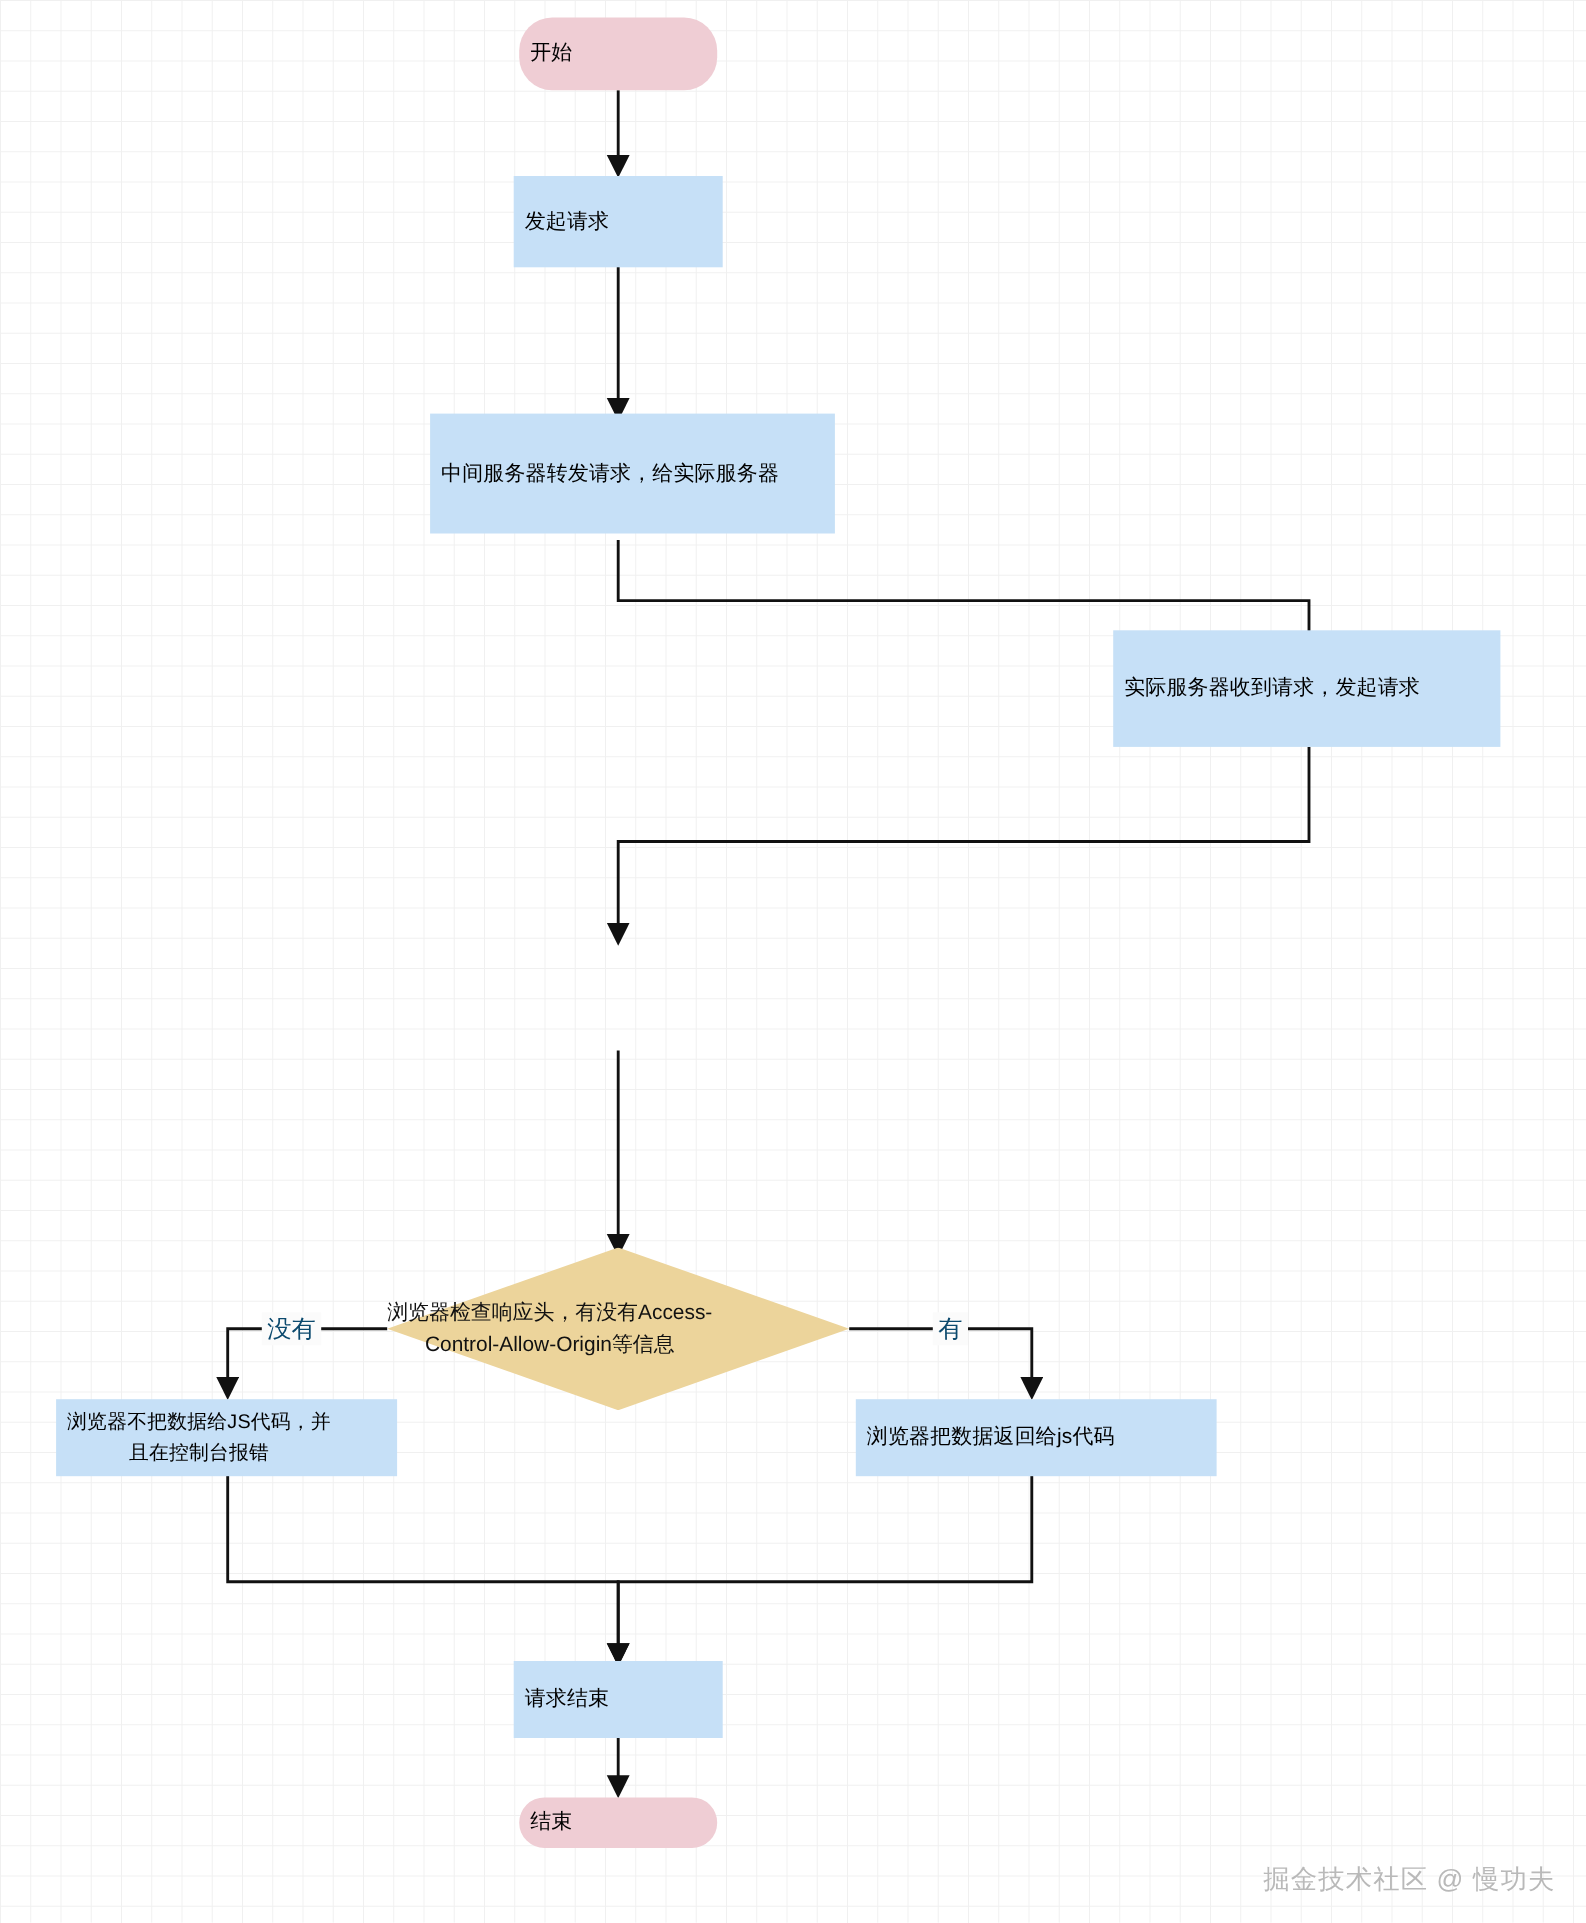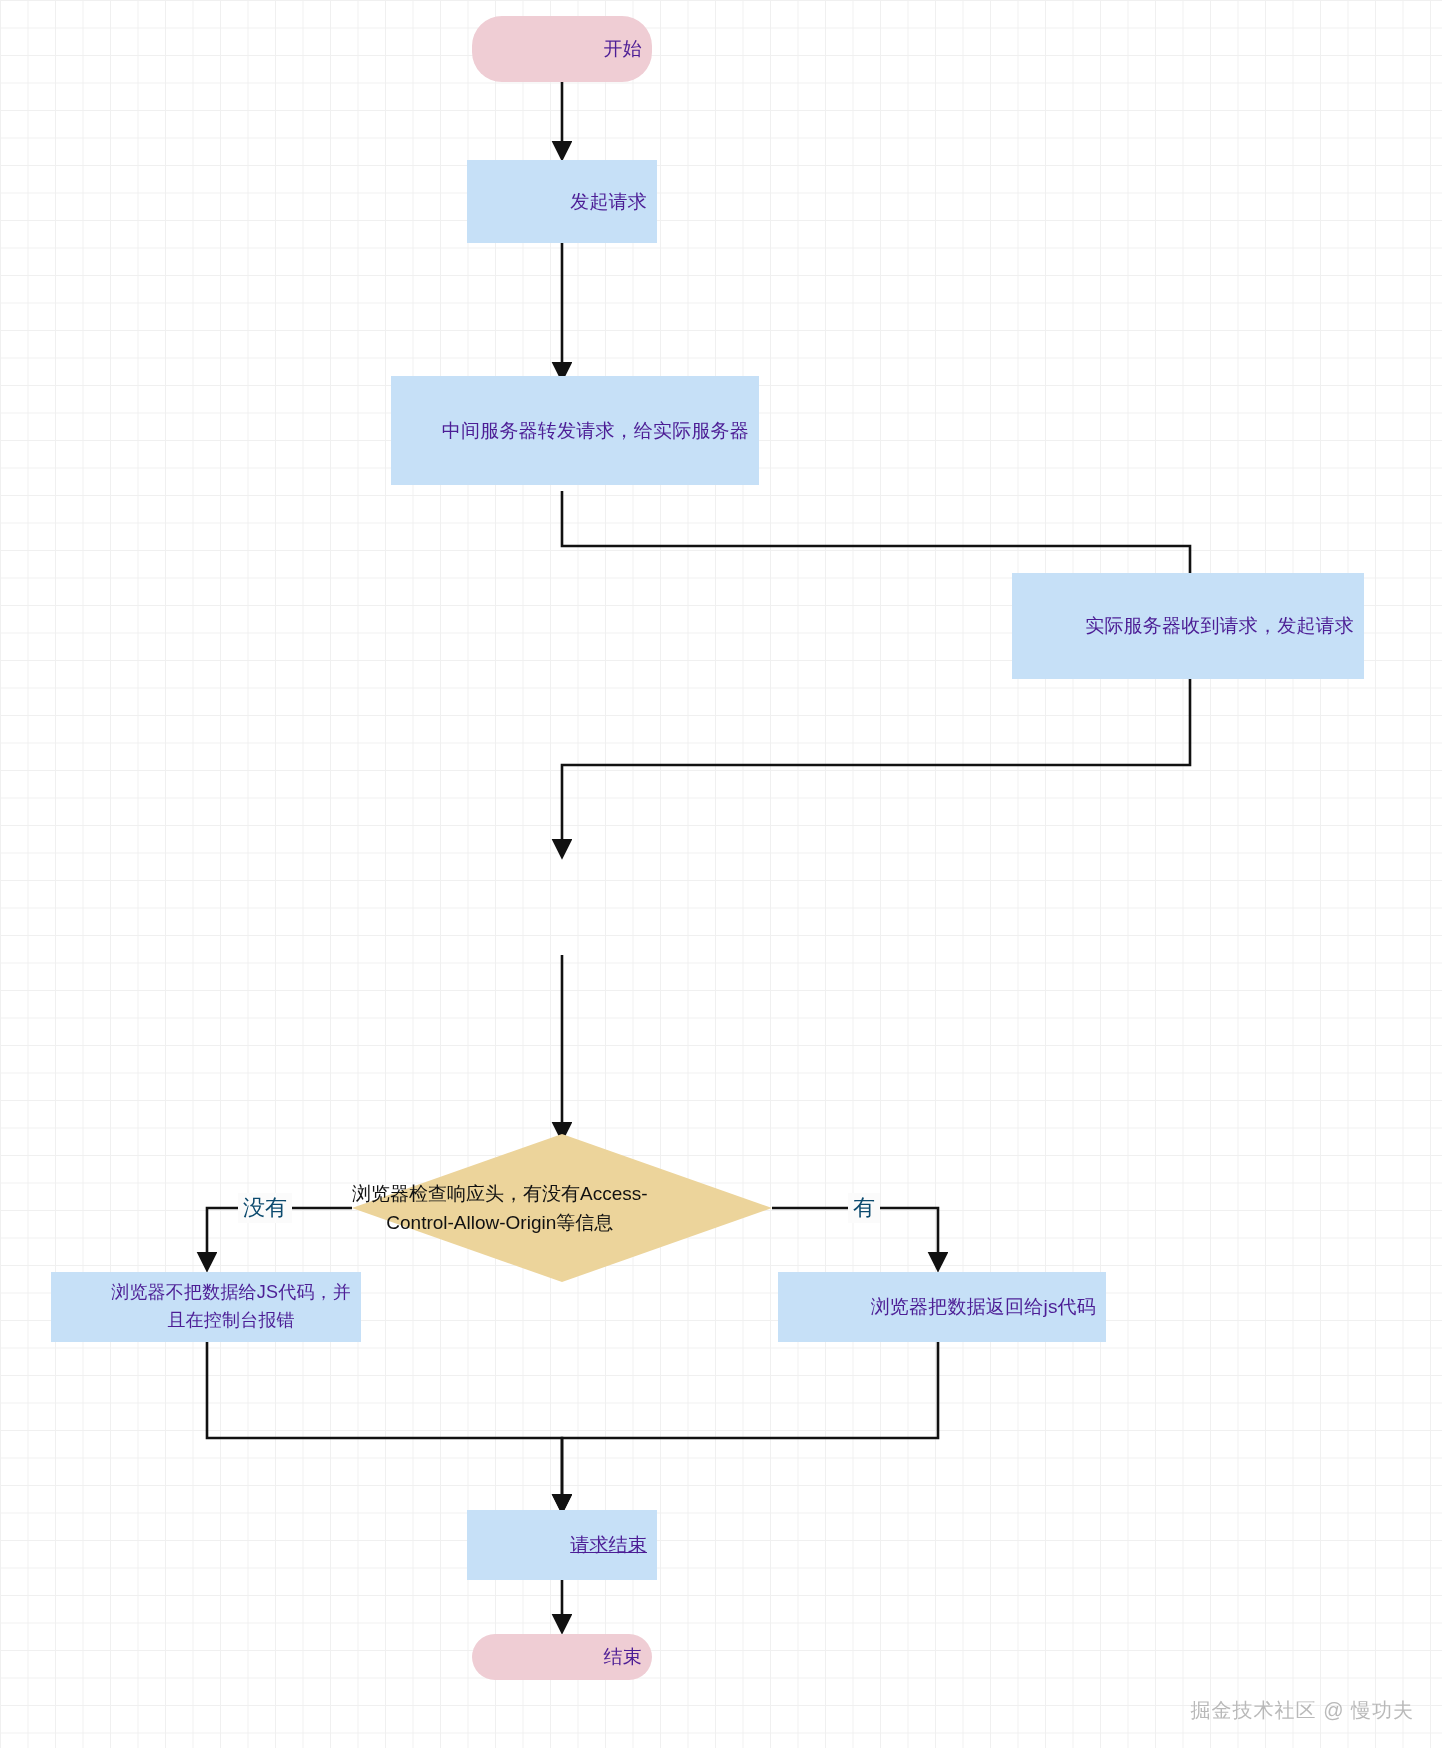--- a/index.html
+++ b/index.html
@@ -20,23 +20,23 @@
     background-size: 27.5px 27.5px, 27.5px 27.5px, 110px 110px, 110px 110px;
     background-position: 0 0, 0 0, 0 0, 0 0;
     overflow: hidden;
     font-family: "Liberation Sans", "DejaVu Sans", sans-serif;
   }
   .node {
     position: absolute;
     box-sizing: border-box;
     display: flex;
     align-items: center;
-    justify-content: flex-end;
+    justify-content: flex-start;
     text-align: center;
-    color: #4c1d95;
+    color: #000000;
     font-size: 19px;
     line-height: 1.55;
     letter-spacing: 0.2px;
     padding: 6px 10px;
     white-space: pre-line;
   }
   .proc {
     background: #c6e0f7;
   }
   .term {
@@ -76,21 +76,21 @@
     font-size: 22px;
     color: #0c4a6e;
     background: #fbfbfb;
     padding: 0 5px;
     white-space: nowrap;
   }
   .watermark {
     position: absolute;
     right: 28px;
     bottom: 24px;
-    font-size: 20px;
+    font-size: 24px;
     color: #b9b9b9;
     letter-spacing: 1px;
     white-space: nowrap;
   }
 </style>
 </head>
 <body>
 
 <div id="canvas">
 
@@ -157,21 +157,21 @@
 
   <div class="node proc" style="left:51px; top:1272px; width:310px; height:70px; font-size:18px;">
     <span>浏览器不把数据给JS代码，并
 且在控制台报错</span>
   </div>
 
   <div class="node proc" style="left:778px; top:1272px; width:328px; height:70px;">
     <span>浏览器把数据返回给js代码</span>
   </div>
 
-  <div class="node proc" style="left:467px; top:1510px; width:190px; height:70px;text-decoration:underline;">
+  <div class="node proc" style="left:467px; top:1510px; width:190px; height:70px;">
     <span>请求结束</span>
   </div>
 
   <div class="node term" style="left:472px; top:1634px; width:180px; height:46px;">
     <span>结束</span>
   </div>
 
   <div class="watermark">
     <span>掘金技术社区 @ 慢功夫</span>
   </div>

